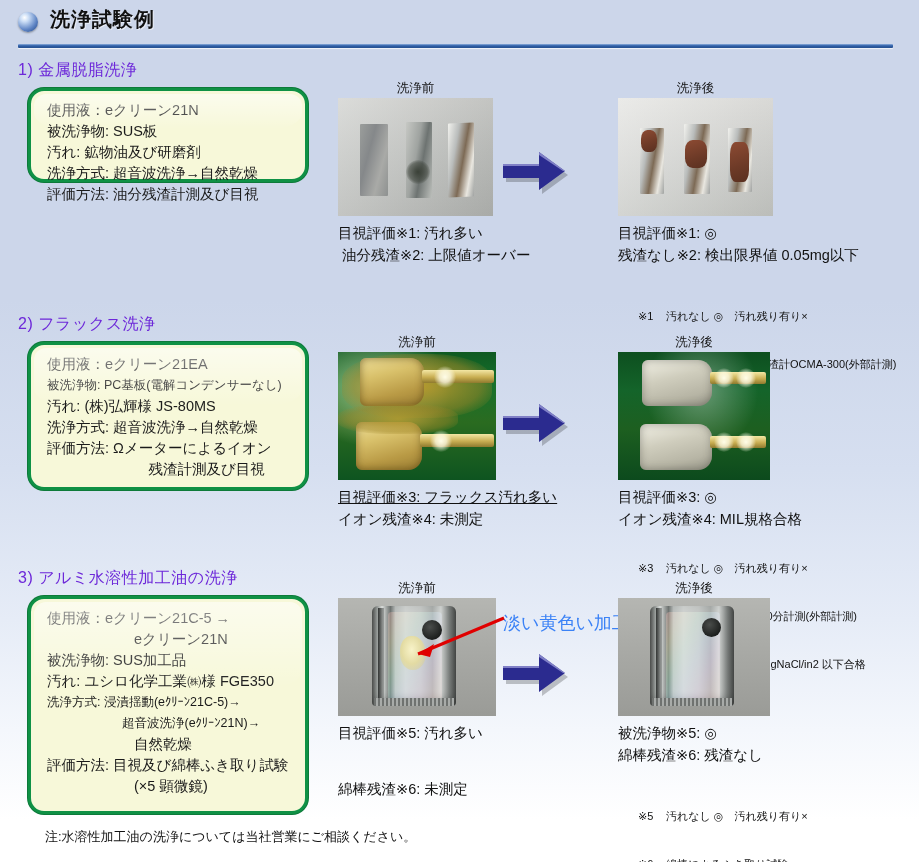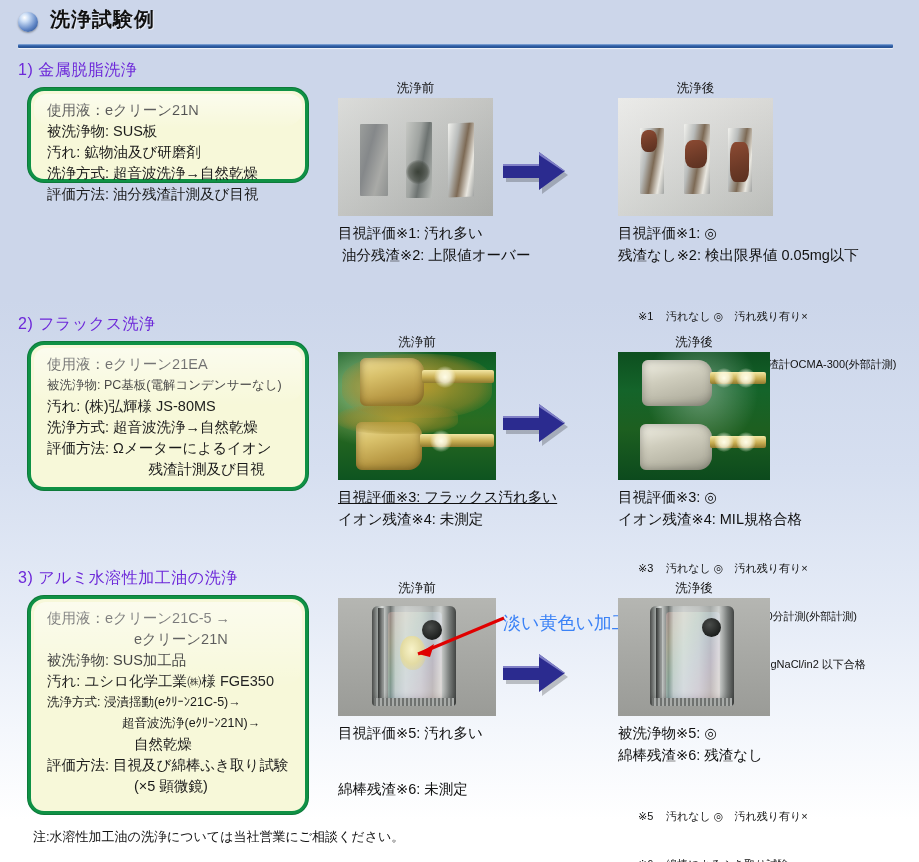--- a/index.html
+++ b/index.html
@@ -329,13 +329,13 @@
       <span>汚れなし ◎　汚れ残り有り×</span>
     </div>
     <div class="fn-row">
       <span class="fn-mark">※6</span>
       <span>綿棒によるふき取り試験→</span>
     </div>
     
   </div>
 </div>
 
-<div class="bottom-note" style="left:33px; top:828px;">注:水溶性加工油の洗浄については当社営業にご相談ください。</div>
+<div class="bottom-note" style="left:45px; top:828px;">注:水溶性加工油の洗浄については当社営業にご相談ください。</div>
 
 </body></html>

